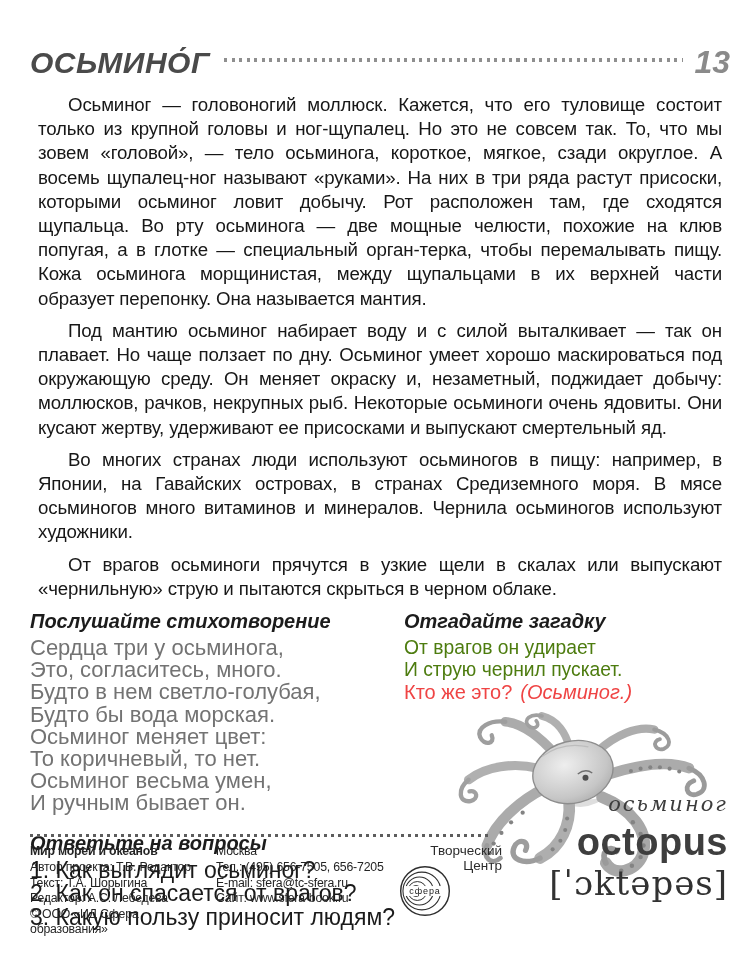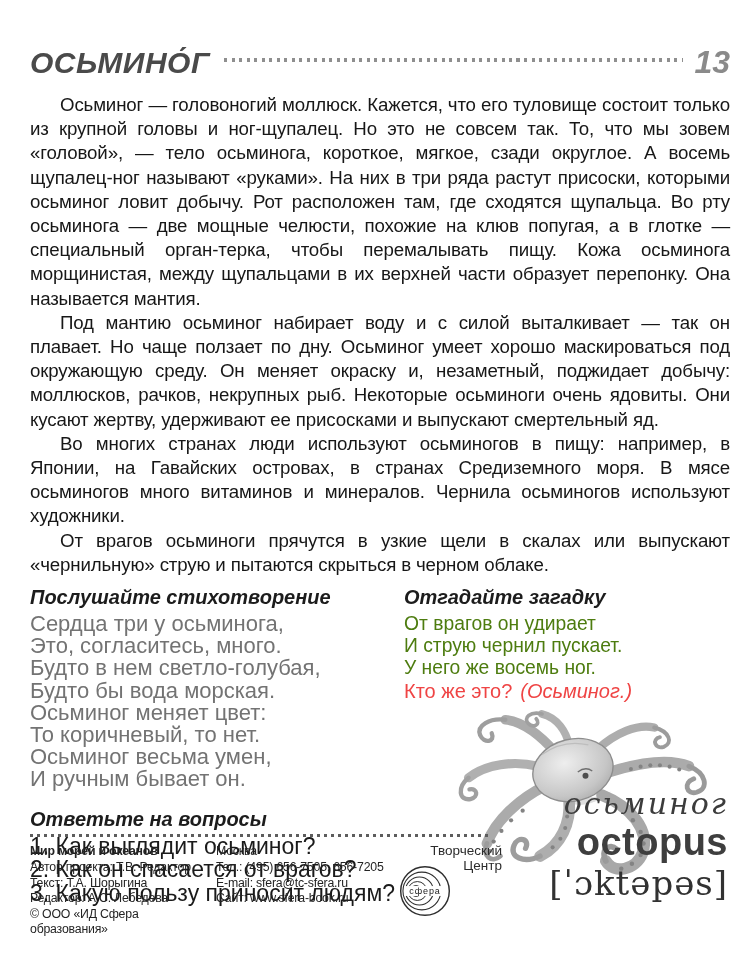--- a/index.html
+++ b/index.html
@@ -9,21 +9,21 @@
     padding:44px 22px 0 30px;
     font-family:"Liberation Sans", sans-serif; color:#1e1e1e;
   }
   
   .hdr { display:flex; align-items:center; margin-bottom:12px;gap:8px; }
   .hdr-title { font-size:30px; font-weight:bold; font-style:italic; color:#4a4a4a; letter-spacing:0.5px; white-space:nowrap; }
   .hdr-leader { flex:1; height:4px; margin:0 3px 6px 6px; background:repeating-linear-gradient(90deg,#8f8f8f 0 3px,transparent 3px 7.5px); }
   .hdr-num { font-size:32px; font-weight:bold; font-style:italic; color:#8a8a8a; padding-bottom:0; }
   
   .article { font-size:18.7px; line-height:24.2px; color:#171717; }
-  .article p { margin:0; text-indent:30px; text-align:justify; letter-spacing:-0.15px; }
+  .article p { margin:8px; text-indent:30px; text-align:justify; letter-spacing:-0.15px; }
   
   .wm {
     position:absolute; top:441px; left:34px; white-space:nowrap; pointer-events:none;
     font-weight:bold; font-size:45px; letter-spacing:7px;
     color:rgba(195,188,181,0.16); -webkit-text-stroke:1.3px rgba(168,158,150,0.42);
   }
   
   .cols { display:flex; margin-top:9px; }
   .col-l { flex:none; width:374px; }
   .col-r { flex:1; position:relative; }
@@ -41,21 +41,21 @@
   .fcols { display:flex; width:476px; }
   .fc { font-size:12.3px; line-height:15.6px; letter-spacing:-0.2px; color:#242424; }
   .fc1 { width:182px; flex:none; }
   .fc1 .f-title { font-weight:bold; }
   .fc2 { width:180px; flex:none; margin-left:4px; }
   .flogo { position:relative; width:106px; height:76px; flex:none; margin-left:2px; }
   .flogo-text { position:absolute; top:0; right:2px; text-align:right; font-size:13.5px; line-height:14.5px; color:#2c2c2c; }
   .flogo-svg { position:absolute; left:0; bottom:2px; }
   
   .vocab { position:absolute; right:2px; top:-47px; text-align:right; }
-  .vocab-ru { font-family:"DejaVu Serif", serif; font-style:italic; font-size:30px; letter-spacing:2px; color:#3c3c3c; line-height:34px; }
+  .vocab-ru { font-family:"DejaVu Serif", serif; font-style:italic; font-size:21px; letter-spacing:2px; color:#3c3c3c; line-height:34px; }
   .vocab-en { font-size:38px; font-weight:bold; letter-spacing:0.5px; color:#3e3e3e; line-height:42px; }
   .vocab-ipa { font-family:"DejaVu Serif", serif; font-size:34px; color:#323232; line-height:40px; letter-spacing:1px; }
 </style>
 </head>
 <body>
 
 <div class="page">
 
   <div class="hdr">
     <span class="hdr-title">ОСЬМИНО́Г</span>
@@ -95,21 +95,20 @@
           </div>
       </div>
     </div>
 
     <div class="col-r">
       <div>
         <h3 class="sec-h">Отгадайте загадку</h3>
         <div class="riddle-lines">
             <div>От врагов он удирает</div>
             <div>И струю чернил пускает.</div>
-            <div>У него же восемь ног.</div>
           </div>
         <div class="riddle-last">
           <span>Кто же это?</span><span class="riddle-answer">(Осьминог.)</span>
         </div>
       </div>
 
       <div class="octo-box">
         <svg width="290" height="184" viewBox="0 0 300 190" xmlns="http://www.w3.org/2000/svg">
           <defs>
             <radialGradient id="hg" cx="42%" cy="36%" r="75%">

